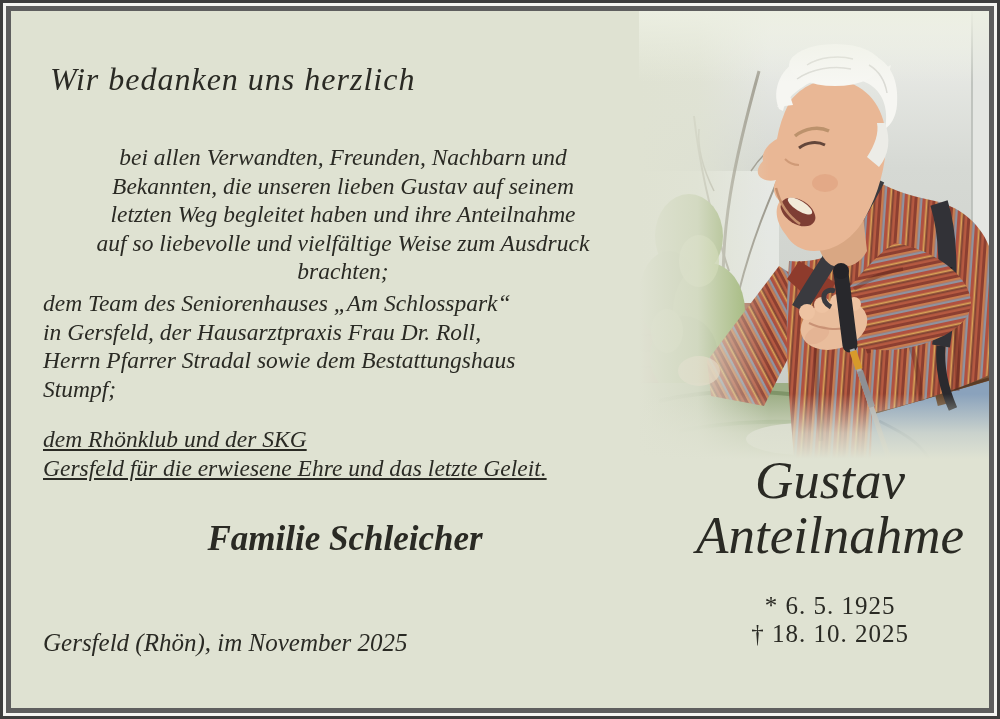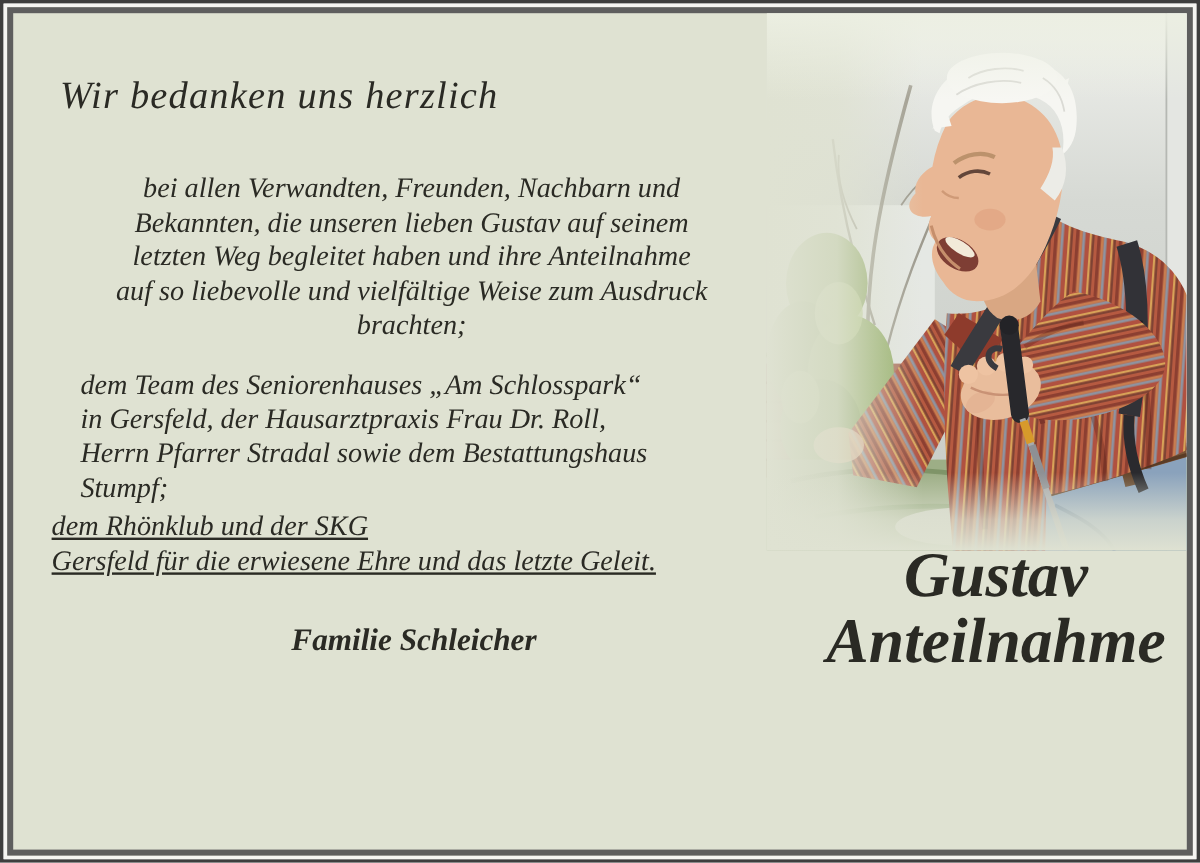--- a/index.html
+++ b/index.html
@@ -9,27 +9,27 @@
   html,body{margin:0;padding:0;background:#ffffff;}
   .card{position:relative;width:1000px;height:719px;font-family:"Liberation Serif",serif;color:var(--ink);}
   .f1{position:absolute;inset:0;border:3px solid #3e3e3e;box-sizing:border-box;}
   .f2{position:absolute;inset:3px;border:3px solid #f5f5f2;box-sizing:border-box;}
   .f3{position:absolute;inset:6px;border:5px solid #5e5e5e;background:var(--page-bg);box-sizing:border-box;}
   .content{position:absolute;left:11px;top:11px;width:978px;height:697px;overflow:hidden;}
 
   .headline{position:absolute;left:39px;top:50px;font-style:italic;font-size:32px;letter-spacing:1px;}
   .para{position:absolute;left:32px;width:600px;font-style:italic;font-size:23.5px;line-height:28.6px;white-space:pre-line;}
   .para1{top:132px;text-align:center;}
-  .para2{top:296px;margin-left:24px;}
+  .para2{top:278px;}
   .para3{top:414px;text-decoration:underline;}
-  .signature{position:absolute;left:34px;top:508px;width:600px;text-align:center;font-style:italic;font-weight:bold;font-size:26px;}
+  .signature{position:absolute;left:34px;top:508px;width:600px;text-align:center;font-style:italic;font-weight:bold;font-size:35px;}
   .dateline{position:absolute;left:32px;top:618px;font-style:italic;font-size:25px;}
 
   .name-block{position:absolute;left:654px;top:442px;width:330px;text-align:center;
-              font-style:italic;font-weight:bold;font-size:53px;line-height:55px;}
+              font-style:italic;font-weight:normal;font-size:53px;line-height:55px;}
   .dates-block{position:absolute;left:654px;top:581px;width:330px;text-align:center;
                font-size:25px;line-height:28px;letter-spacing:1px;}
 
   .photo{position:absolute;left:628px;top:0px;width:350px;height:448px;}
   .photo svg{display:block;}
 </style>
 </head>
 <body>
 
 <div class="card">
@@ -242,21 +242,26 @@
 brachten;</div>
     <div class="para para2">dem Team des Seniorenhauses „Am Schlosspark“
 in Gersfeld, der Hausarztpraxis Frau Dr. Roll,
 Herrn Pfarrer Stradal sowie dem Bestattungshaus
 Stumpf;</div>
     <div class="para para3">dem Rhönklub und der SKG
 Gersfeld für die erwiesene Ehre und das letzte Geleit.</div>
 
     <div class="signature">Familie Schleicher</div>
 
+    <div class="dateline">Gersfeld (Rhön), im November 2025</div>
 
     <div class="name-block">
       <div>Gustav</div>
       <div>Anteilnahme</div>
     </div>
 
+    <div class="dates-block">
+      <div>* 6. 5. 1925</div>
+      <div>† 18. 10. 2025</div>
+    </div>
 
   </div>
 </div>
 
 </body></html>

